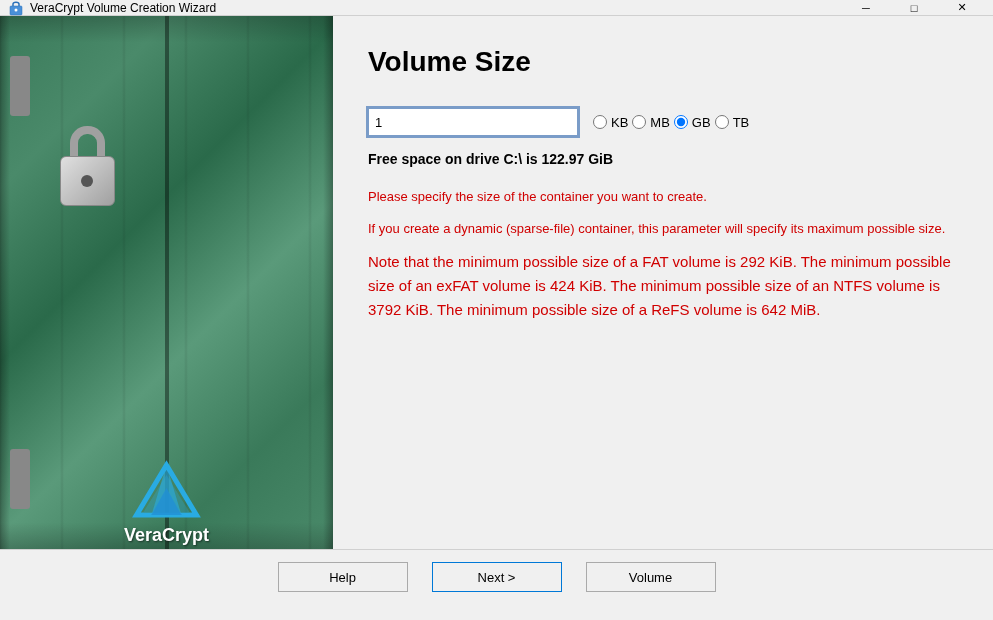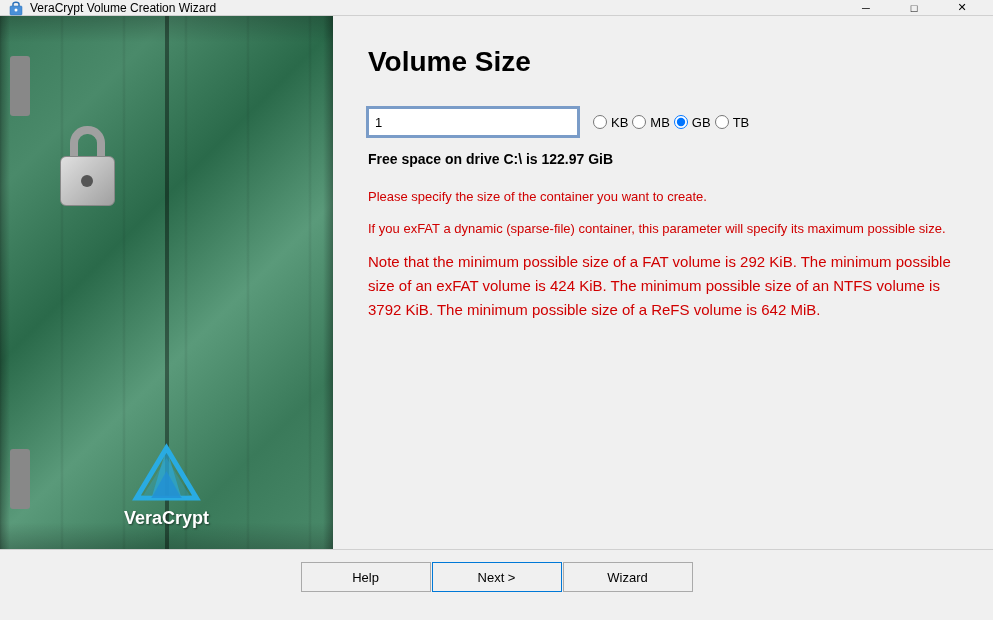--- a/index.html
+++ b/index.html
@@ -149,21 +149,21 @@
       top: 18px;
       left: 20px;
       width: 12px;
       height: 12px;
       background: #555;
       border-radius: 50%;
     }
 
     .veracrypt-logo {
       position: absolute;
-      bottom: 20px;
+      bottom: 3px;
       left: 50%;
       transform: translateX(-50%);
       text-align: center;
     }
 
     .vc-logo-icon {
       width: 70px;
       height: 60px;
       margin: 0 auto 5px;
     }
@@ -249,21 +249,21 @@
       line-height: 1.6;
     }
 
     .bottom-bar {
       height: 55px;
       background: #f0f0f0;
       border-top: 1px solid #d0d0d0;
       display: flex;
       align-items: center;
       justify-content: center;
-      gap: 1px;
+      gap: 24px;
       padding: 0 20px;
     }
 
     .bottom-btn {
       height: 30px;
       min-width: 130px;
       padding: 0 20px;
       background: #f0f0f0;
       border: 1px solid #aaa;
       cursor: pointer;
@@ -348,24 +348,24 @@
           <input type="radio" name="unit" value="TB" style="">
           <span class="radio-label">TB</span>
         </label>
       </div>
     </div>
 
     <div class="free-space">Free space on drive C:\ is 122.97 GiB</div>
 
     <p class="description-text">Please specify the size of the container you want to create.</p>
 
-    <p class="description-text">If you exFAT a dynamic (sparse-file) container, this parameter will specify its maximum possible size.</p>
+    <p class="description-text">If you create a dynamic (sparse-file) container, this parameter will specify its maximum possible size.</p>
 
     <p class="note-text">Note that the minimum possible size of a FAT volume is 292 KiB. The minimum possible size of an exFAT volume is 424 KiB. The minimum possible size of an NTFS volume is 3792 KiB. The minimum possible size of a ReFS volume is 642 MiB.</p>
   </div>
 
 </div>
 
 <div class="bottom-bar">
   <button class="bottom-btn">Help</button>
   <button class="bottom-btn primary">Next &gt;</button>
-  <button class="bottom-btn">Wizard</button>
+  <button class="bottom-btn">Volume</button>
 </div>
 
 </body></html>

